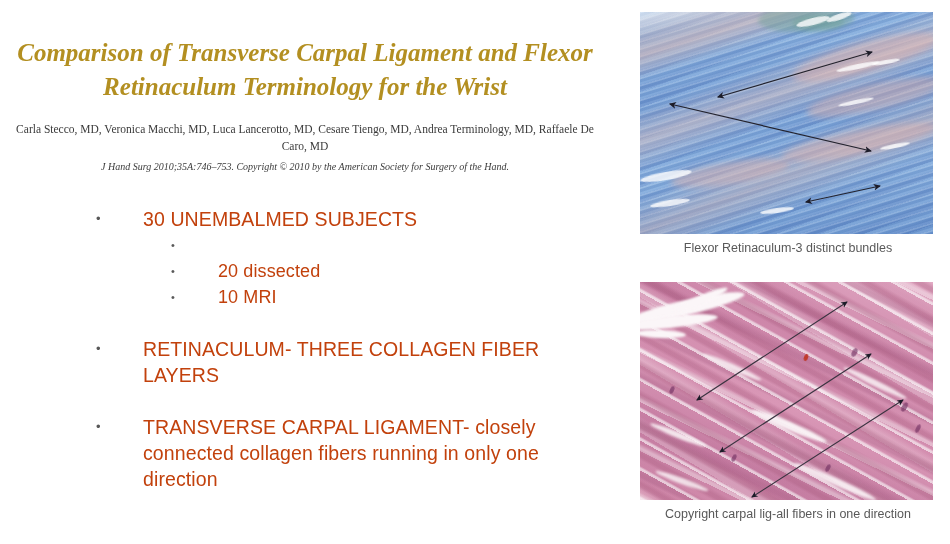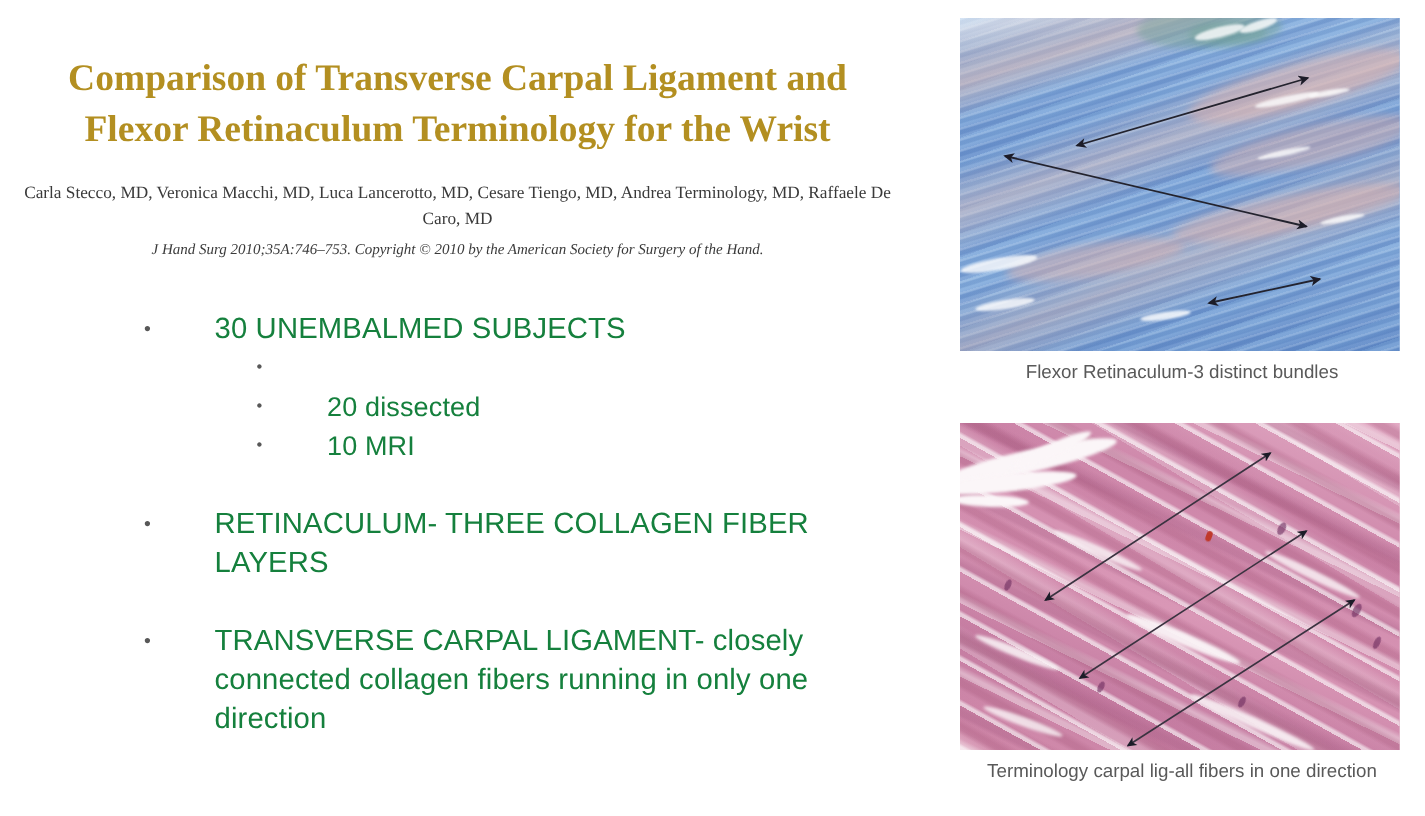--- a/index.html
+++ b/index.html
@@ -54,20 +54,21 @@
   #article-title {
     position: absolute;
     left: 15px; top: 36px;
     width: 580px;
     text-align: center;
     color: #b38f21;
     font-family: "Liberation Serif", serif;
     font-weight: bold;
     font-size: 25px;
     line-height: 34px;
+    font-style: italic;
   }
 
   
   #authors-line {
     position: absolute;
     left: 15px; top: 121px;
     width: 580px;
     text-align: center;
     color: #3a3a3a;
     font-family: "Liberation Serif", serif;
@@ -103,21 +104,21 @@
     flex: 0 0 auto;
     font-size: 13px;
     line-height: 26px;
     color: #585858;
     text-align: left;
   }
   .bullet-text {
     flex: 1 1 auto;
     font-size: 19.5px;
     line-height: 26px;
-    color: #15803d;
+    color: #c2410c;
     letter-spacing: 0.1px;
   }
   .level-1 { margin-left: 96px; }
   .level-1 .bullet-mark { width: 47px; }
   .level-2 { margin-left: 171px; }
   .level-2 .bullet-mark { width: 47px; font-size: 11px; }
   .level-2 .bullet-text { font-size: 18px; }
   .gap-large { height: 26px; }
 
   
@@ -354,16 +355,16 @@
           <marker id="atail-b" markerWidth="7" markerHeight="7" refX="1.0" refY="3.2" orient="auto">
             <path d="M6,0.4 L0,3.2 L6,6 L4.4,3.2 Z" fill="#1c1c28"></path>
           </marker>
         </defs>
         <line x1="57" y1="118" x2="207" y2="20" stroke="#3a3340" stroke-width="1.1" marker-end="url(#ahead-b)" marker-start="url(#atail-b)"></line>
         <line x1="80" y1="170" x2="231" y2="72" stroke="#3a3340" stroke-width="1.1" marker-end="url(#ahead-b)" marker-start="url(#atail-b)"></line>
         <line x1="112" y1="215" x2="263" y2="118" stroke="#3a3340" stroke-width="1.1" marker-end="url(#ahead-b)" marker-start="url(#atail-b)"></line>
       </svg>
     </div>
 
-    <div class="figure-caption">Terminology carpal lig-all fibers in one direction</div>
+    <div class="figure-caption">Copyright carpal lig-all fibers in one direction</div>
   </div>
 
 </div>
 
 </body></html>

